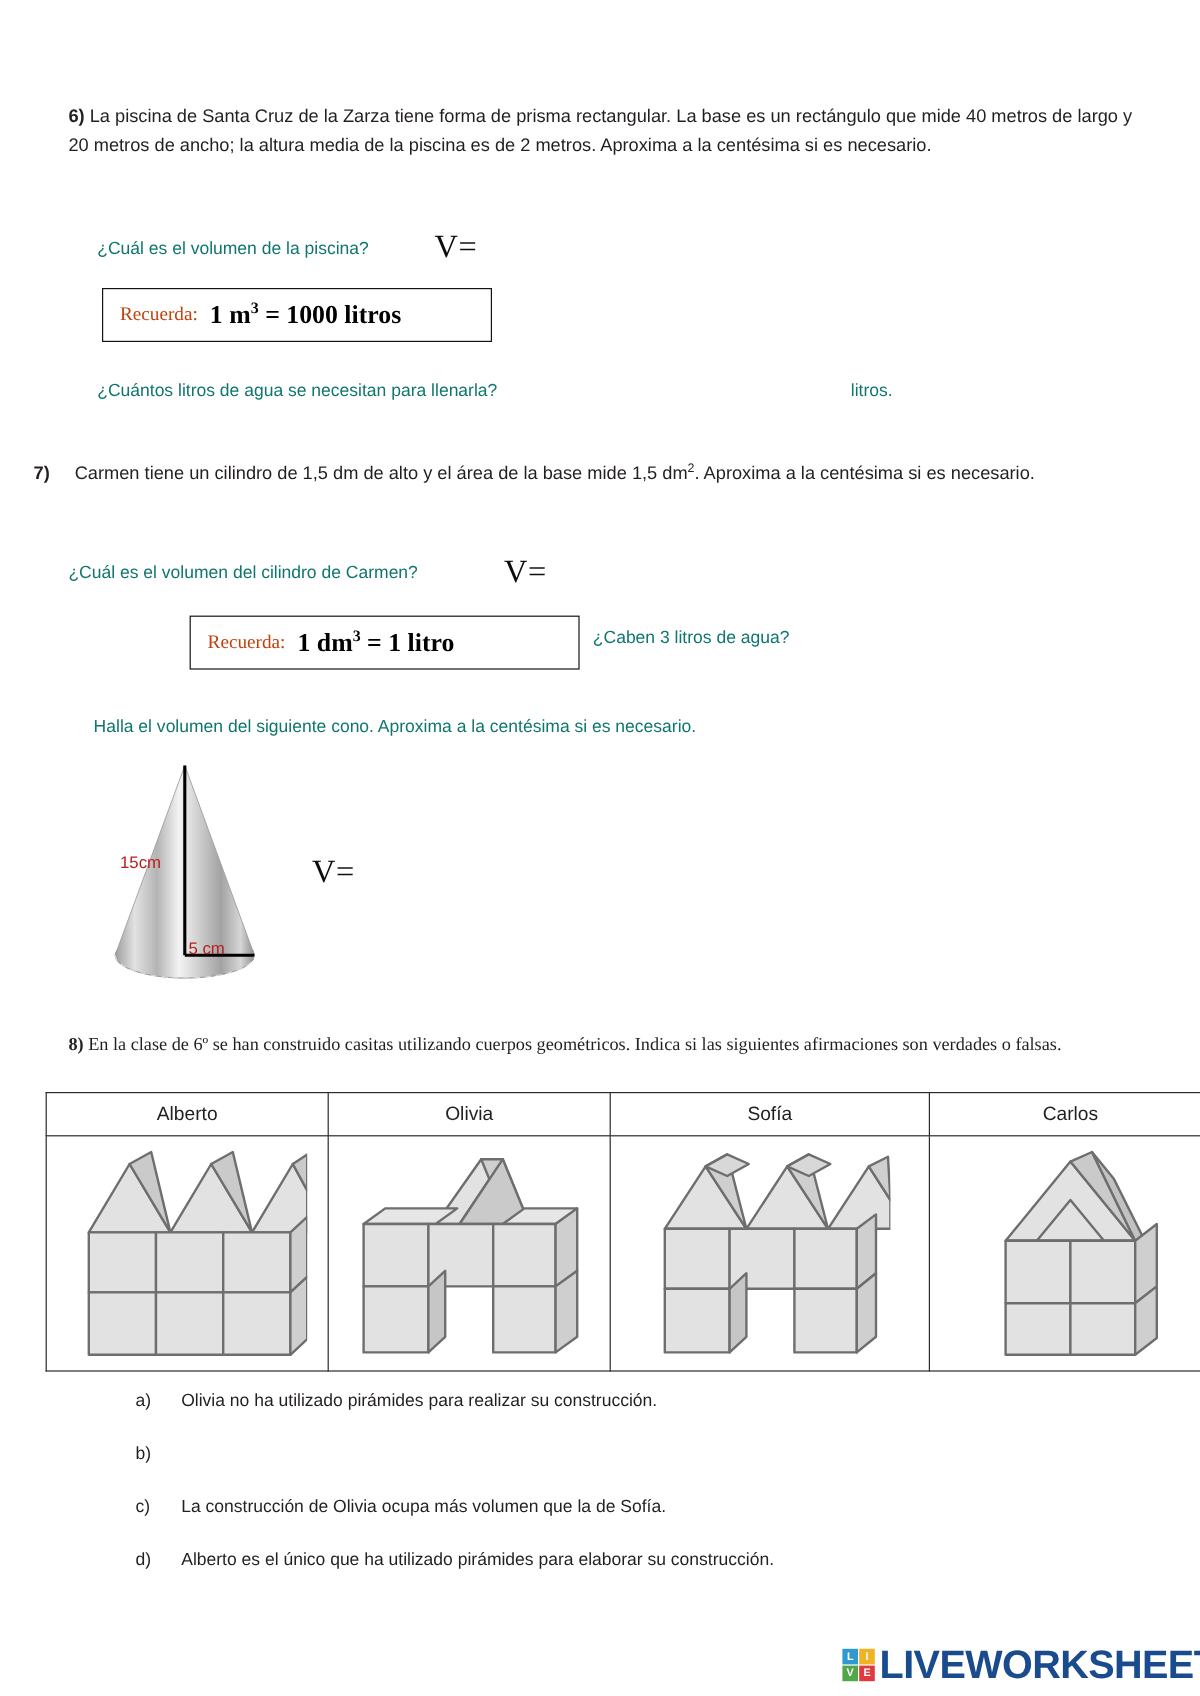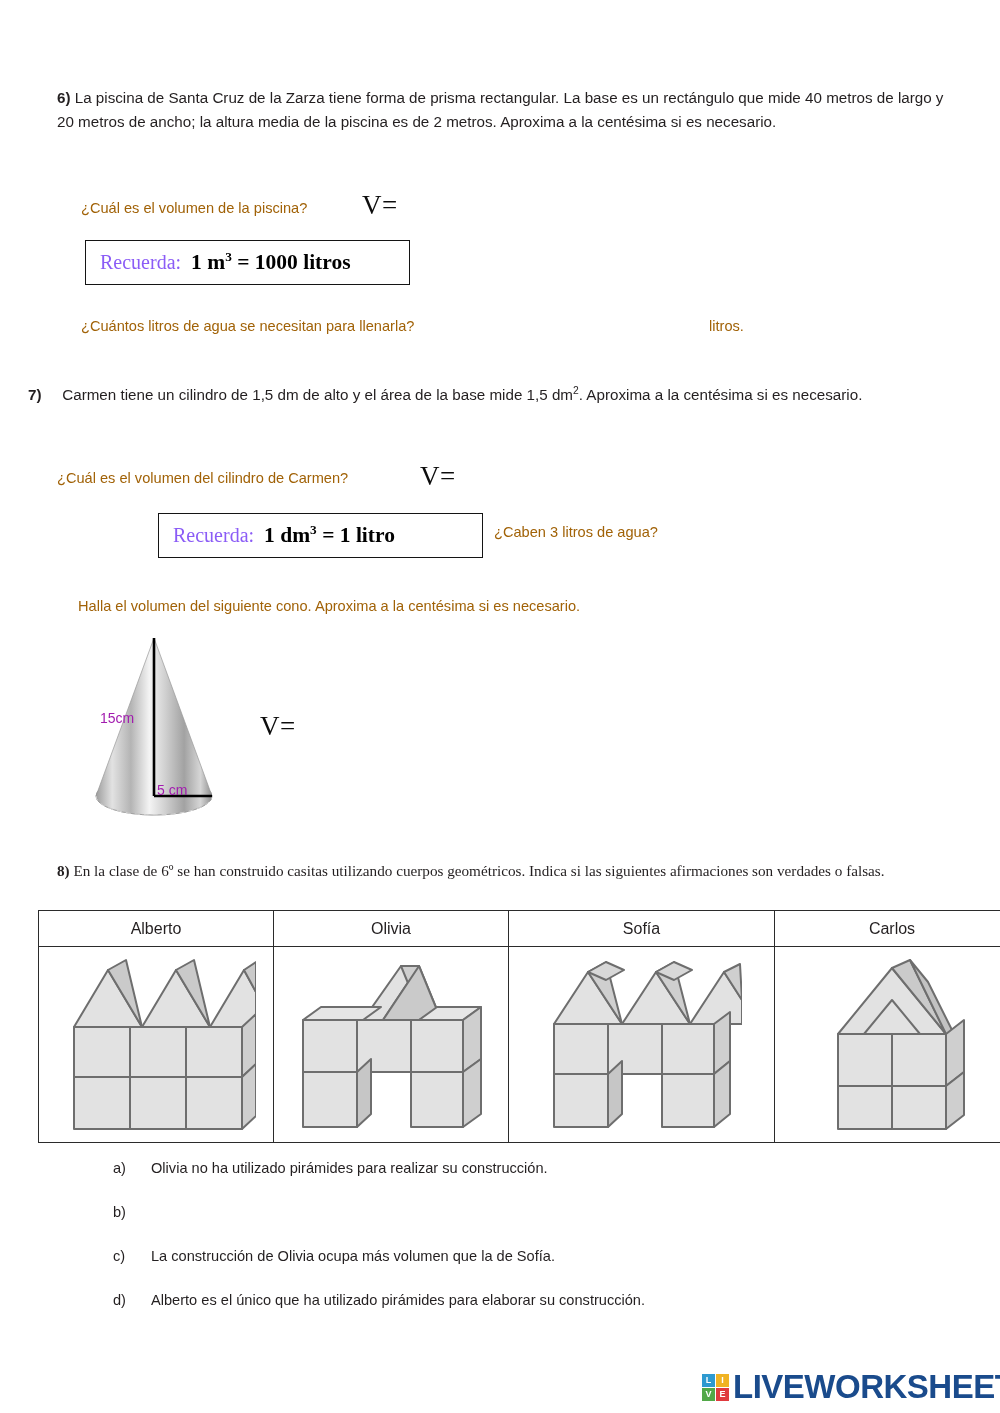--- a/index.html
+++ b/index.html
@@ -13,52 +13,52 @@
     position: relative;
     overflow: hidden;
   }
   .page { position: relative; width: 1000px; height: 1413px; }
 
   
   .q-block { position: absolute; font-size: 15.2px; line-height: 1.55; color: #231f20; }
   .q-num { font-weight: bold; }
   .q-body { font-weight: normal; }
 
-  .sub-q { position: absolute; font-size: 14.6px; color: #a16207; }
+  .sub-q { position: absolute; font-size: 14.6px; color: #0f766e; }
 
   .vlabel {
     position: absolute;
     font-family: "Liberation Serif", serif;
     font-size: 27px;
     color: #0d0d0d;
     letter-spacing: 0.5px;
   }
 
   
   .recuerda {
     position: absolute;
     border: 1.6px solid #141414;
     background: #fff;
     display: flex;
     align-items: center;
     padding: 0 14px;
     font-family: "Liberation Serif", serif;
     white-space: nowrap;
   }
-  .recuerda .r-word { font-size: 20px; color: #8b5cf6; margin-right: 10px; }
+  .recuerda .r-word { font-size: 16px; color: #c2410c; margin-right: 10px; }
   .recuerda .r-eq { font-size: 21.5px; font-weight: bold; color: #000; }
   .recuerda sup { font-size: 0.62em; vertical-align: super; }
 
   
   .cone-wrap { position: absolute; }
   .dim-text {
     position: absolute;
     font-family: "Liberation Sans", sans-serif;
     font-size: 14px;
-    color: #a21caf;
+    color: #b91c1c;
     font-weight: 500;
     white-space: nowrap;
   }
 
   
   .houses-table {
     position: absolute;
     border-collapse: collapse;
     table-layout: fixed;
   }

